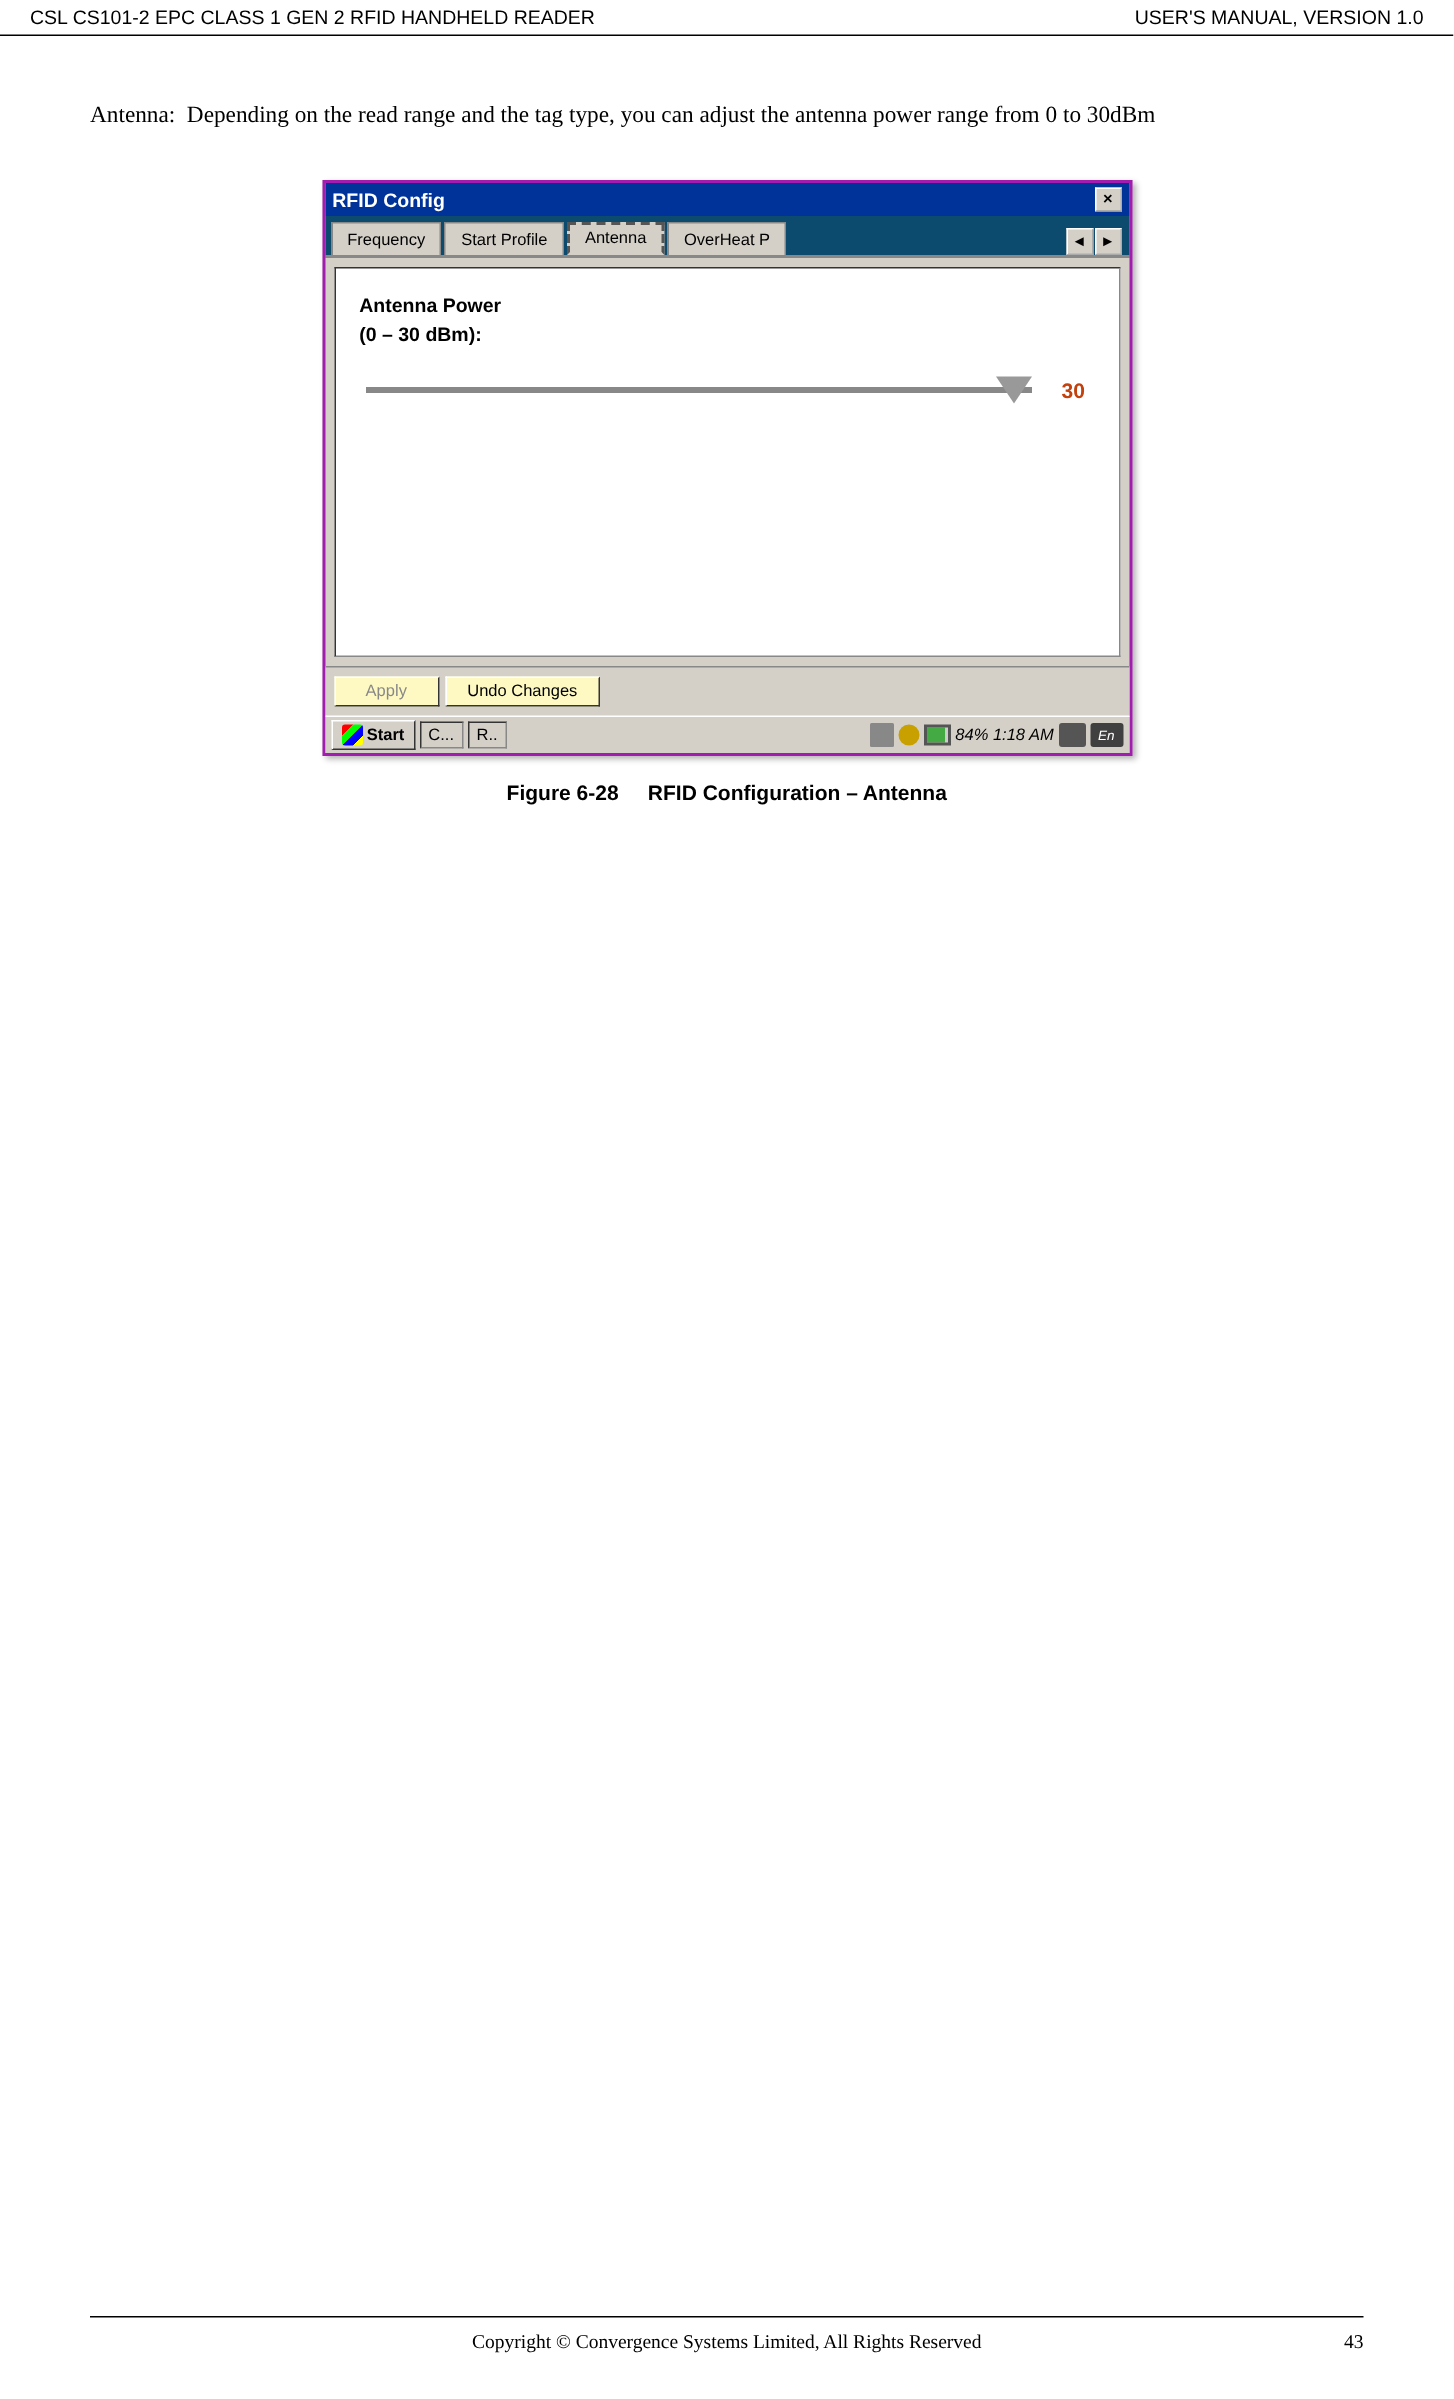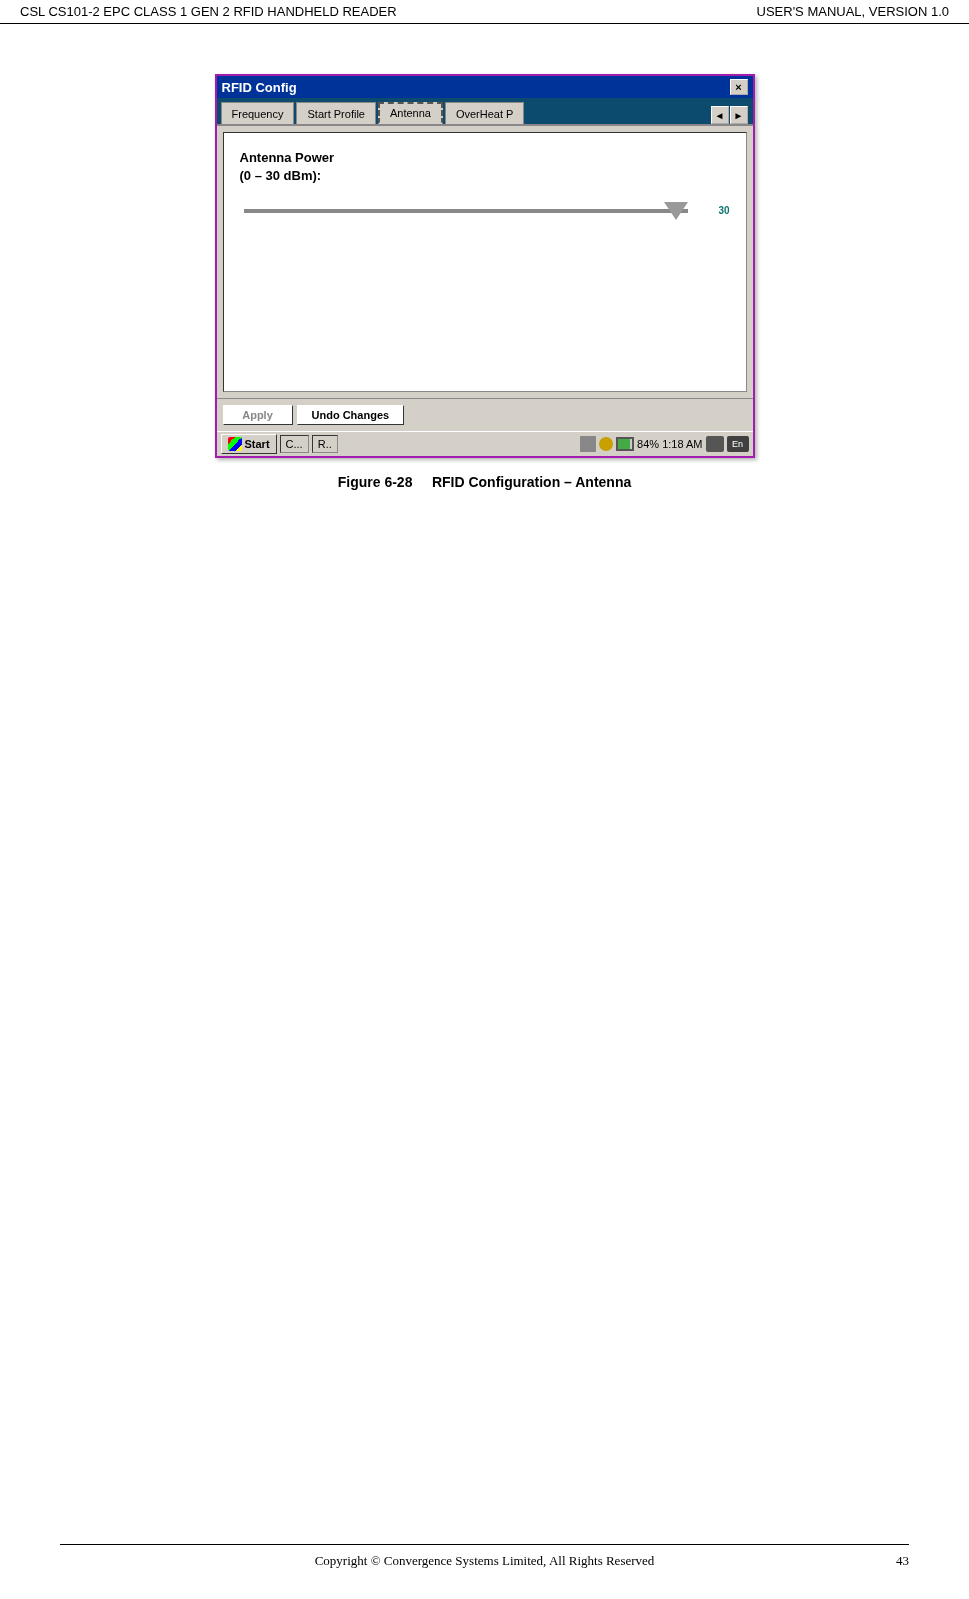--- a/index.html
+++ b/index.html
@@ -164,46 +164,45 @@
       top: 50%;
       transform: translateY(-50%);
       width: 0;
       height: 0;
       border-left: 12px solid transparent;
       border-right: 12px solid transparent;
       border-top: 18px solid #999;
     }
 
     .slider-value {
-      color: #0f766e;
-      font-size: 10px;
+      color: #c2410c;
+      font-size: 14px;
       font-weight: bold;
       min-width: 28px;
-      text-align: right;
+      text-align: center;
     }
 
     
     .button-row {
       display: flex;
       padding: 6px 6px;
       gap: 4px;
       background: #d4d0c8;
       border-top: 1px solid #888;
     }
     .win-button {
       padding: 3px 14px;
-      background: #ffffff;
+      background: #fef9c3;
       border: 1px outset #fff;
       border-right-color: #888;
       border-bottom-color: #888;
       font-size: 11px;
       cursor: pointer;
       min-width: 70px;
       text-align: center;
-      font-weight: bold;
     }
     .win-button.disabled {
       color: #888;
     }
 
     
     .taskbar {
       background: #d4d0c8;
       border-top: 1px solid #fff;
       display: flex;
@@ -243,20 +242,21 @@
       text-align: center;
     }
 
     .taskbar-spacer { flex: 1; }
 
     .taskbar-tray {
       display: flex;
       align-items: center;
       gap: 3px;
       font-size: 11px;
+      font-style: italic;
     }
 
     
     .figure-caption {
       text-align: center;
       font-size: 14px;
       font-weight: bold;
       margin-top: 16px;
       font-family: Arial, sans-serif;
     }
@@ -283,20 +283,23 @@
 </head>
 <body>
 
 <div class="header-bar">
   <span>CSL CS101-2 EPC CLASS 1 GEN 2 RFID HANDHELD READER</span>
   <span>USER'S  MANUAL,  VERSION  1.0</span>
 </div>
 
 <div class="main-content">
 
+  <p class="body-text">
+    Antenna:&nbsp; Depending on the read range and the tag type, you can adjust the antenna power range from 0 to 30dBm
+  </p>
 
   <div class="screenshot-container">
 
     <div class="dialog-window">
 
       <div class="title-bar">
         <span>RFID Config</span>
         <div class="title-bar-close">×</div>
       </div>
 

